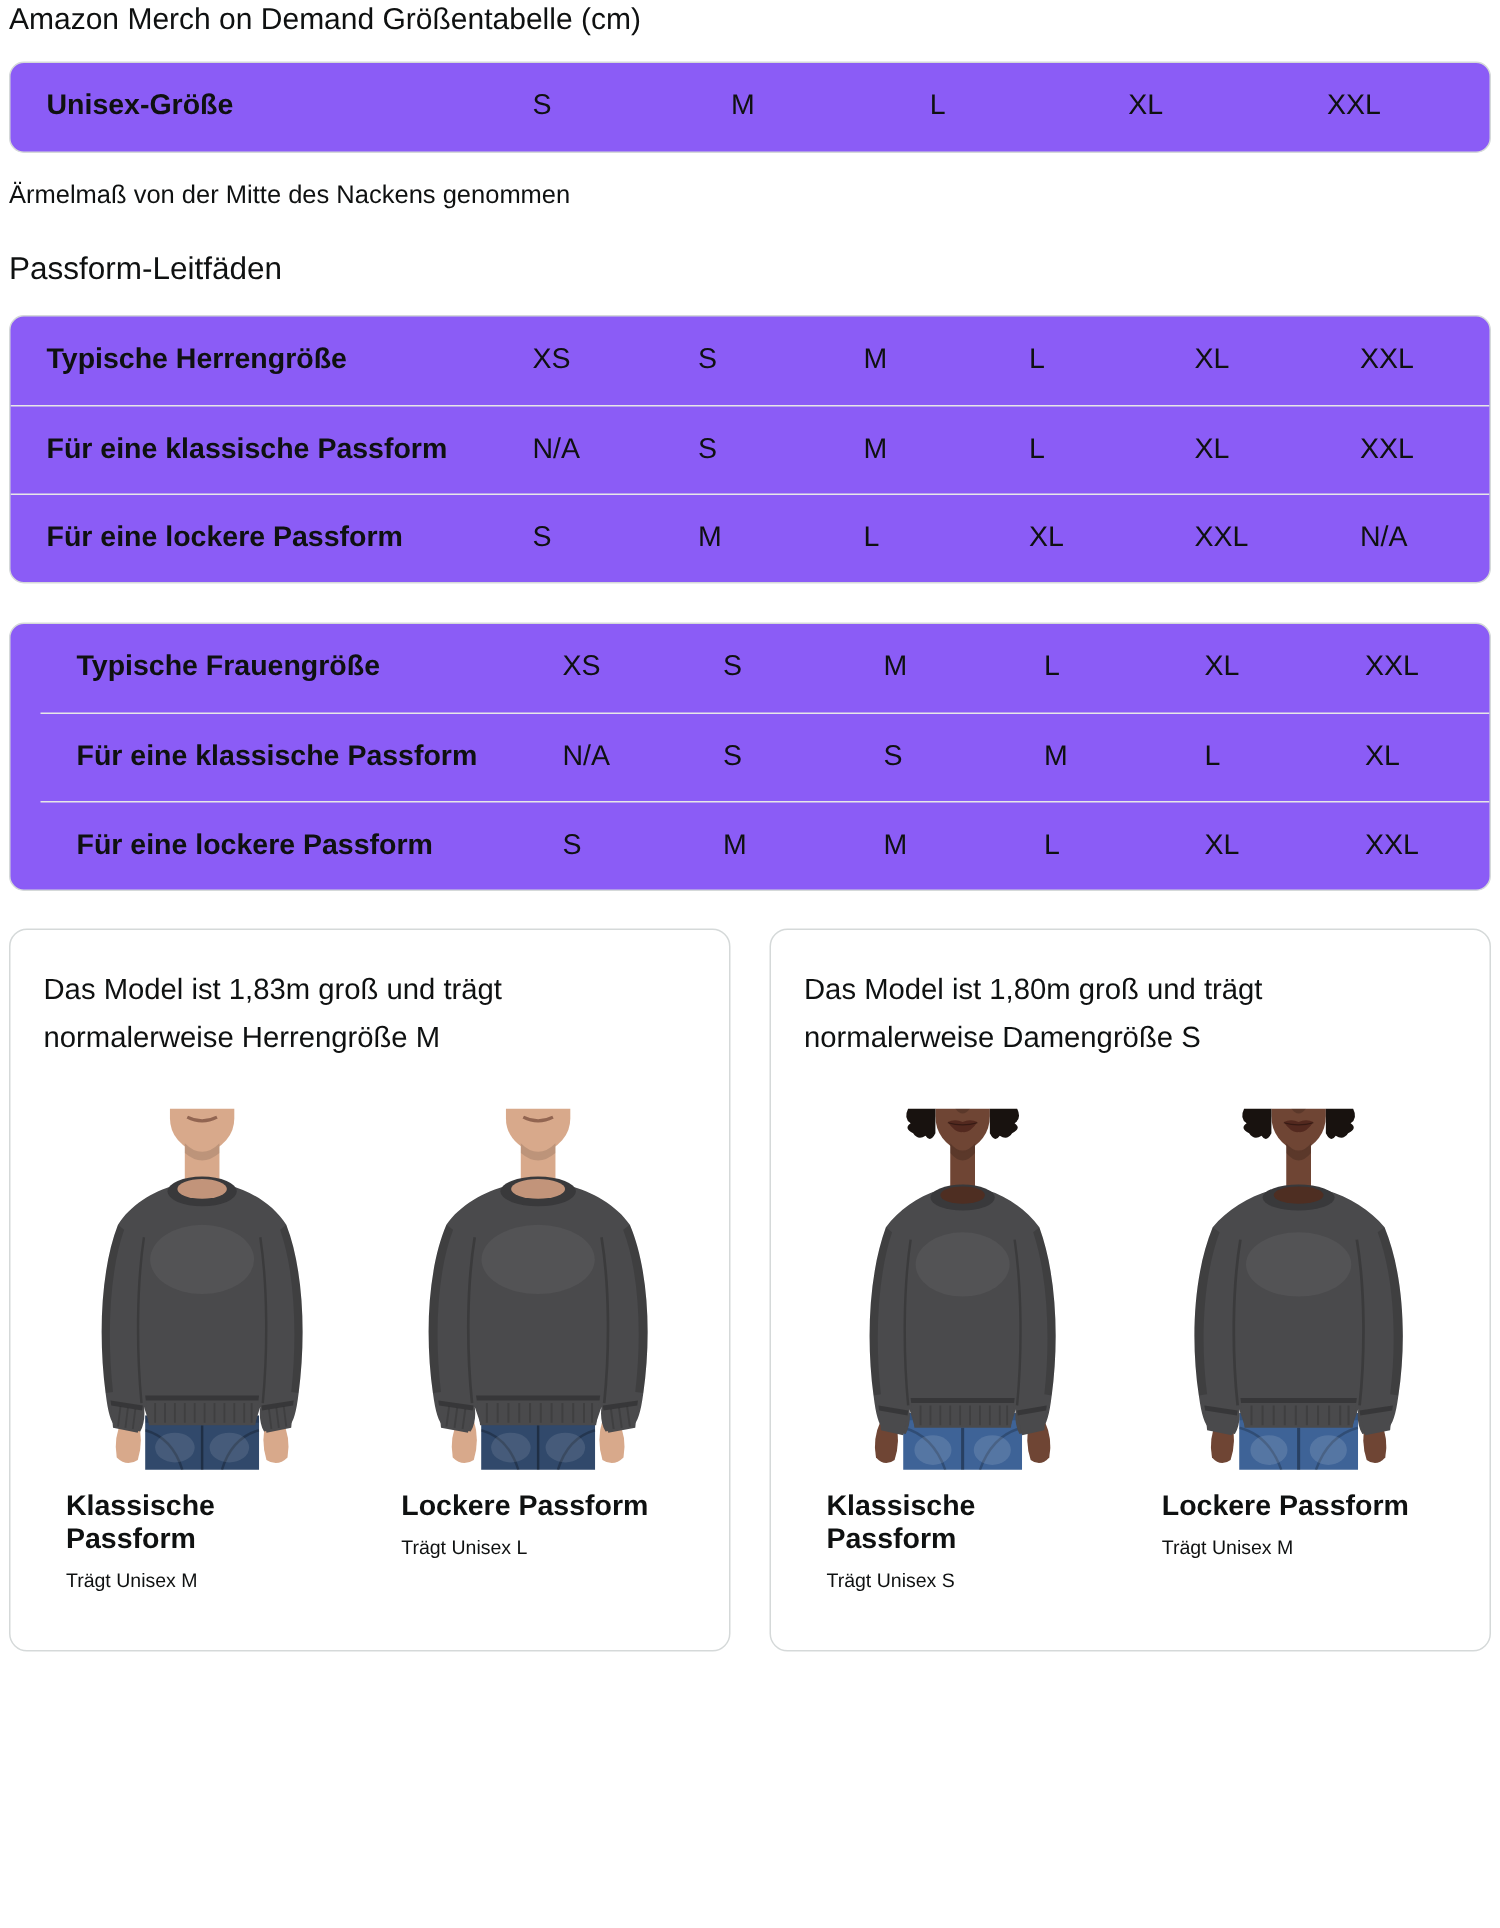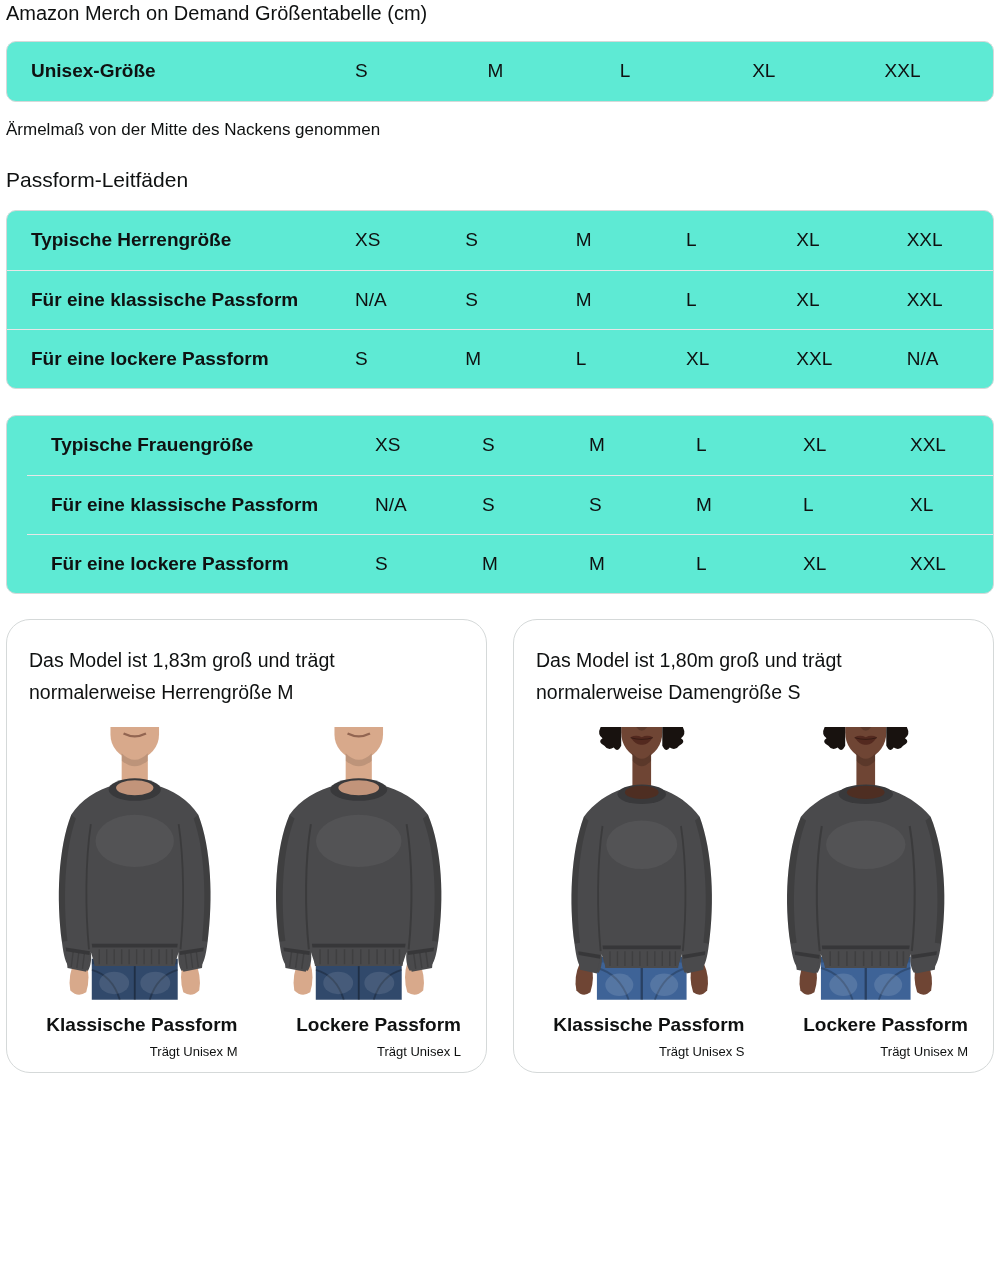--- a/index.html
+++ b/index.html
@@ -6,35 +6,35 @@
     --text:#0f1111; --border:#d5d9d9; --divider:#e7e7e7;
     --sweatshirt:#4a4a4c; --sweatshirt-dark:#39393b;
     --jeans-men:#31496b; --jeans-women:#3e6397;
     --skin-male:#d8a98b; --skin-female:#6f4534; --hair-female:#18120f;
   }
   *{box-sizing:border-box;}
   html,body{margin:0;padding:0;background:#fff;}
   body{width:1000px;font-family:"Liberation Sans",sans-serif;color:var(--text);}
   .page{padding:2px 6px 10px;}
   .page-title{font-size:20px;font-weight:400;margin:0 0 16px;}
-  .datatable{border:1px solid var(--border);border-radius:10px;overflow:hidden;background:#5eead4;}
+  .datatable{border:1px solid var(--border);border-radius:10px;overflow:hidden;background:#8b5cf6;}
   .trow{min-height:59px;display:grid;align-items:center;}
   .t5{grid-template-columns:324px repeat(5,1fr);}
   .t6{grid-template-columns:324px repeat(6,1fr);}
   .trow>div{padding-left:24px;font-size:19px;line-height:1.2;}
   .tlabel{font-weight:700;}
   .trow+.trow{border-top:1px solid var(--divider);}
   .note{font-size:17px;margin:18px 0 0;}
   .fit-heading{font-size:21px;font-weight:400;margin:28px 0 18px;}
   .mt26{margin-top:26px;padding-left:20px;}
   .cards{display:flex;gap:26px;margin-top:25px;}
-  .model-card{flex:1;border:1px solid var(--border);border-radius:24px;padding:24px 20px 8px;}
+  .model-card{flex:1;border:1px solid var(--border);border-radius:12px;padding:24px 20px 22px;}
   .model-desc{font-size:19.5px;line-height:32px;margin:0 0 14px;padding:0 2px;}
   .figures{display:flex;gap:8px;}
-  .figures figure{margin:5px;flex:1;text-align:right;min-width:0;}
+  .figures figure{margin:17px;flex:1;text-align:left;min-width:0;}
   .photo{width:100%;height:auto;display:block;background:#fff;}
   .figcap-title{font-weight:700;font-size:19px;margin-top:14px;}
   .figcap-sub{font-size:13px;margin-top:8px;}
   .cloth{fill:var(--sweatshirt);}
   .cloth-dark{fill:var(--sweatshirt-dark);}
   .skin-m{fill:var(--skin-male);}
   .skin-f{fill:var(--skin-female);}
   .jeans-m{fill:var(--jeans-men);}
   .jeans-f{fill:var(--jeans-women);}
   .hair-f{fill:var(--hair-female);}

